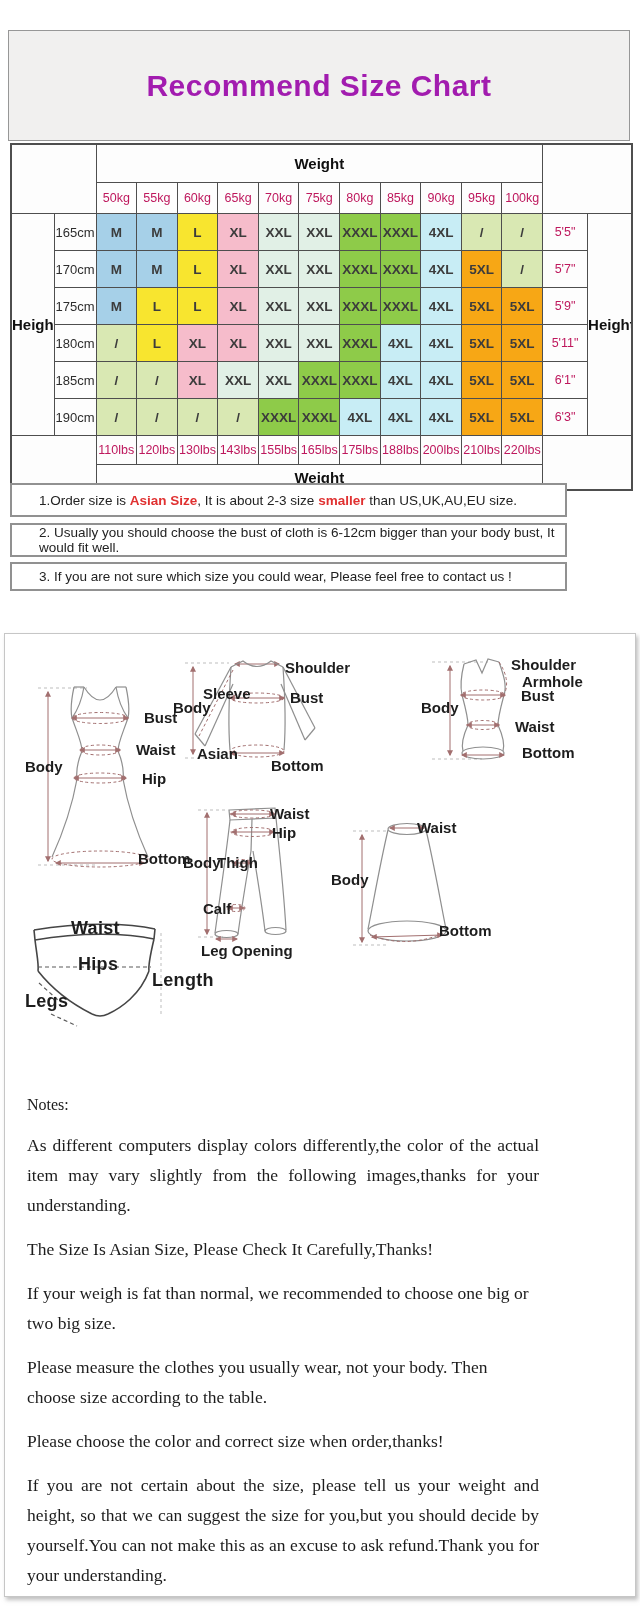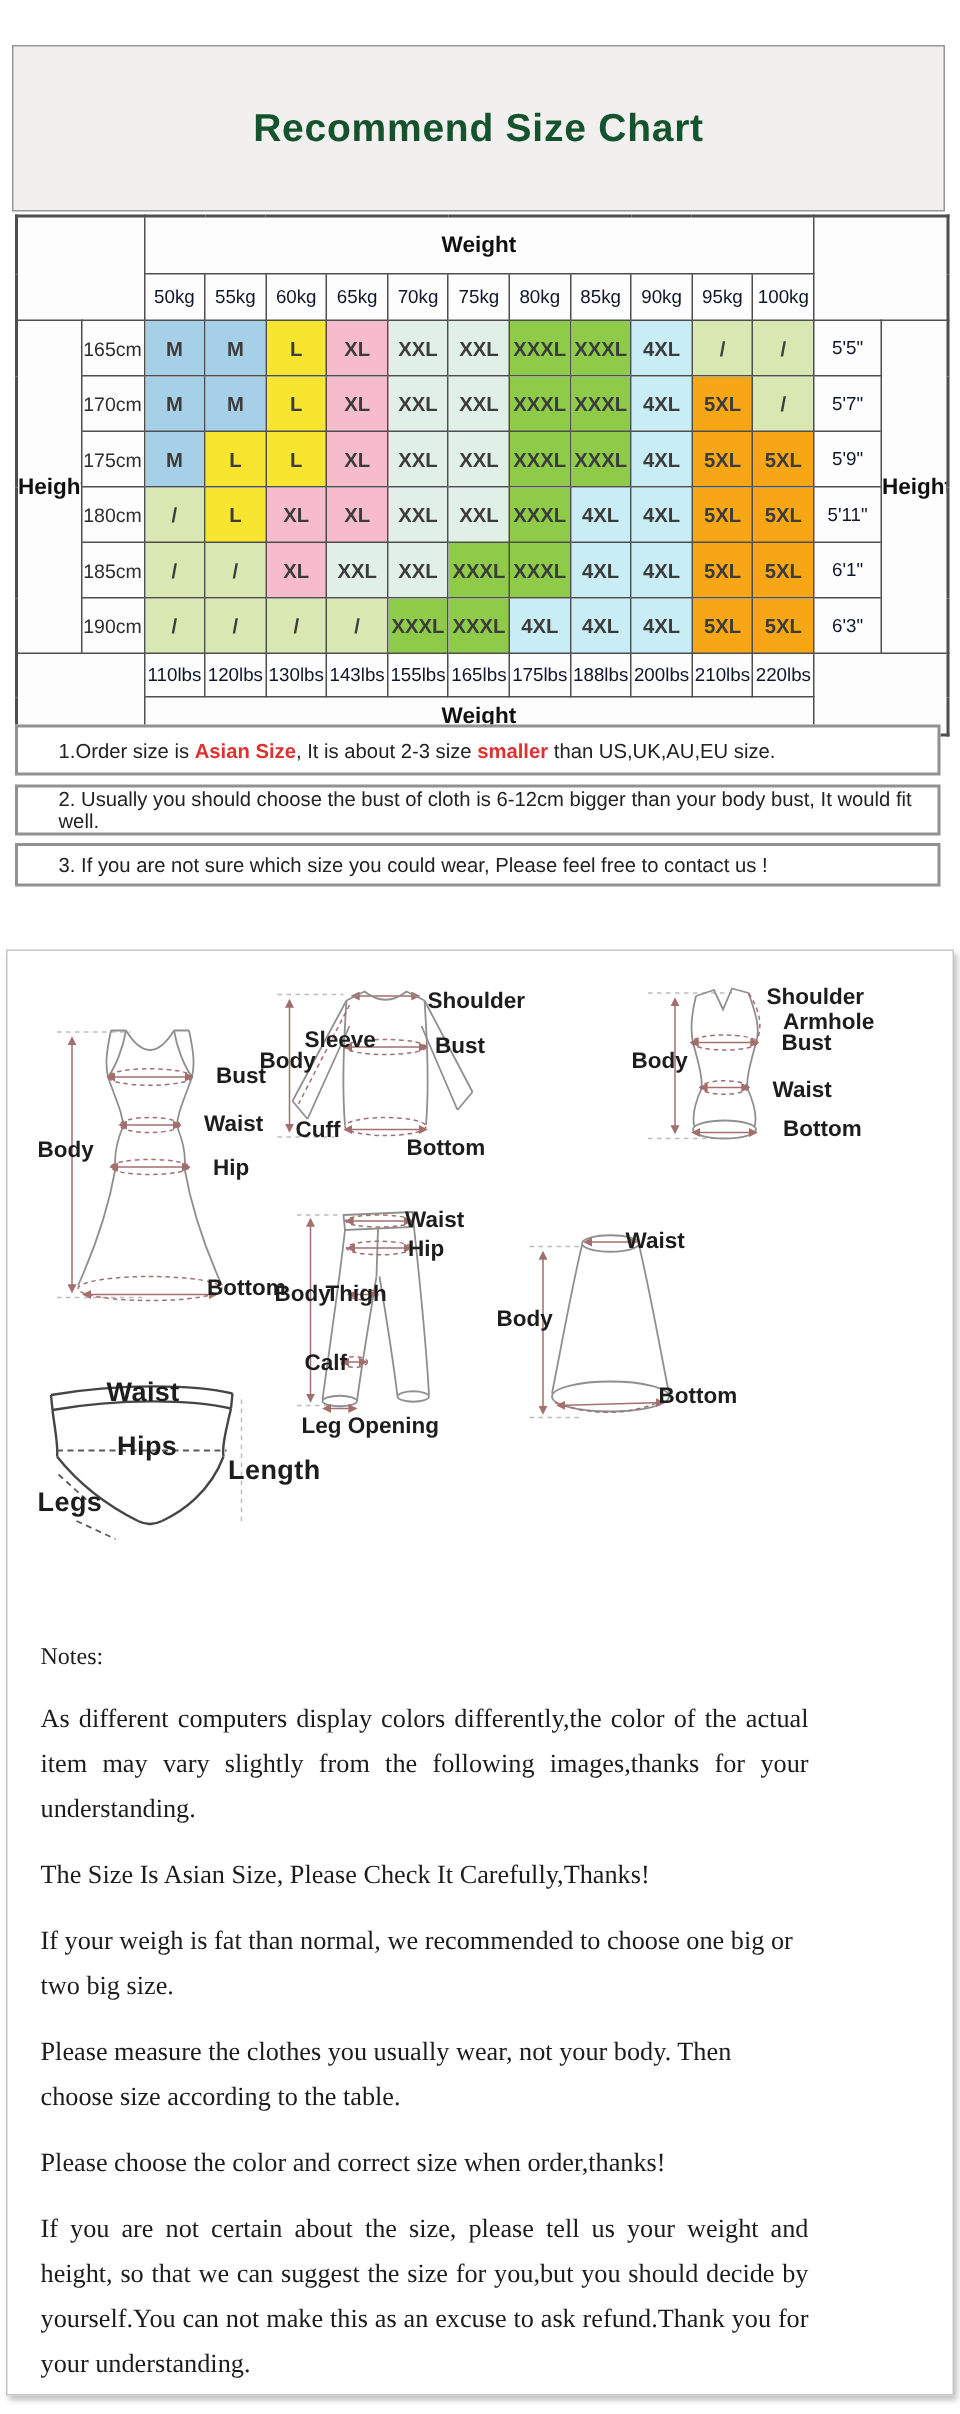--- a/index.html
+++ b/index.html
@@ -1,37 +1,37 @@
 <!DOCTYPE html>
 <html><head>
 <meta charset="utf-8">
 <style>
   html,body{margin:0;padding:0;background:#fff;}
   #screen{position:relative;width:640px;height:1609px;background:#ffffff;overflow:hidden;
           font-family:"Liberation Sans",sans-serif;}
   
   .title-box{position:absolute;left:8px;top:30px;width:620px;height:109px;background:#f1f0ef;
              border:1px solid #979797;display:flex;align-items:center;justify-content:center;}
-  .title-box h1{margin:0;font-size:26px;font-weight:bold;color:#14532d;letter-spacing:.5px;}
+  .title-box h1{margin:0;font-size:30px;font-weight:bold;color:#a21caf;letter-spacing:.5px;}
   
   table.size-table{position:absolute;left:10px;top:143px;width:621px;border-collapse:collapse;
                    table-layout:fixed;background:#fdfdfd;border:2px solid #4e4e4e;}
   table.size-table td,table.size-table th{border:1px solid #4e4e4e;text-align:center;vertical-align:middle;
                    padding:0;overflow:hidden;}
   tr.rh-hdr1 td{height:37px} tr.rh-hdr2 td{height:30px}
   tr.rh-size td,tr.rh-size th{height:36px}
   tr.rh-lbs td{height:28px} tr.rh-hdr3 td{height:24px}
   .hdr{font-weight:bold;font-size:15px;color:#101010;}
   .side{font-weight:bold;font-size:15px;color:#101010;background:#fdfdfd;}
-  .kg,.lbs,.ft{font-size:12.5px;color:#0f172a;font-weight:normal;}
+  .kg,.lbs,.ft{font-size:12.5px;color:#be185d;font-weight:normal;}
   .cm{font-size:13px;color:#2d2d2d;}
   .size-cell{font-weight:bold;font-size:13.5px;color:#3c3c3c;}
   .corner{background:#fdfdfd;}
   
-  .note-box{position:absolute;left:10px;width:617px;border:2px solid #919191;background:#fff;
+  .note-box{position:absolute;left:10px;width:557px;border:2px solid #919191;background:#fff;
             display:flex;align-items:center;padding-left:27px;box-sizing:border-box;
             font-size:13.5px;color:#222;}
   #note1{top:483px;height:34px;} #note2{top:523px;height:34px;justify-content:center;} #note3{top:562px;height:29px;}
   .red{color:#e03131;font-weight:bold;}
   
   .panel{position:absolute;left:4px;top:633px;width:630px;height:962px;background:#fff;
          border:1px solid #c6c6c6;box-shadow:2px 3px 4px rgba(140,140,140,.55);}
   .dg{position:absolute;}
   .lbl{position:absolute;font-weight:bold;color:#1d1d1d;font-size:15px;white-space:nowrap;line-height:1;}
   .lbl.big{font-size:18px;letter-spacing:.3px;}
@@ -271,21 +271,21 @@
       <path class="msd" d="M50 14 L16 80"></path>
       <ellipse class="msd" cx="74" cy="42" rx="27" ry="5"></ellipse>
       <line class="ms" x1="47" y1="42" x2="101" y2="42" marker-start="url(#as)" marker-end="url(#as)"></line>
       <ellipse class="msd" cx="74" cy="95" rx="27" ry="6"></ellipse>
       <line class="ms" x1="47" y1="97" x2="101" y2="97" marker-start="url(#as)" marker-end="url(#as)"></line>
     </svg>
     <span class="lbl" style="left:280px;top:26px">Shoulder</span>
     <span class="lbl" style="left:198px;top:52px">Sleeve</span>
     <span class="lbl" style="left:168px;top:66px">Body</span>
     <span class="lbl" style="left:285px;top:56px">Bust</span>
-    <span class="lbl" style="left:192px;top:112px">Cuff</span>
+    <span class="lbl" style="left:192px;top:112px">Asian</span>
     <span class="lbl" style="left:266px;top:124px">Bottom</span>
 
     <svg class="dg" style="left:425px;top:20px" width="100" height="118" viewBox="0 0 100 118">
       <defs>
           <marker id="at" viewBox="0 0 10 10" refX="8" refY="5" markerWidth="6" markerHeight="6" orient="auto-start-reverse">
             <path d="M0 0L10 5L0 10z" fill="#a26f6f"></path>
           </marker>
         </defs>
       <path class="gd" d="M2 8 H58"></path>
         <path class="gd" d="M2 105 H52"></path>

